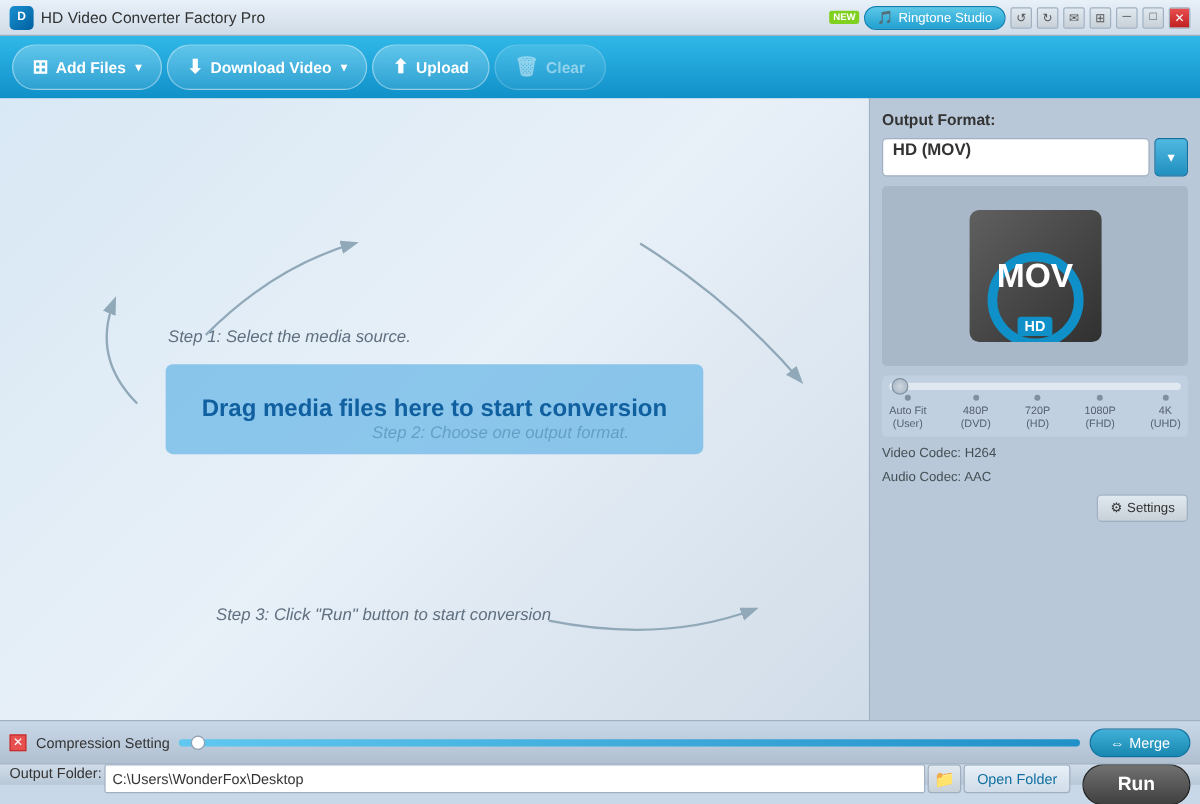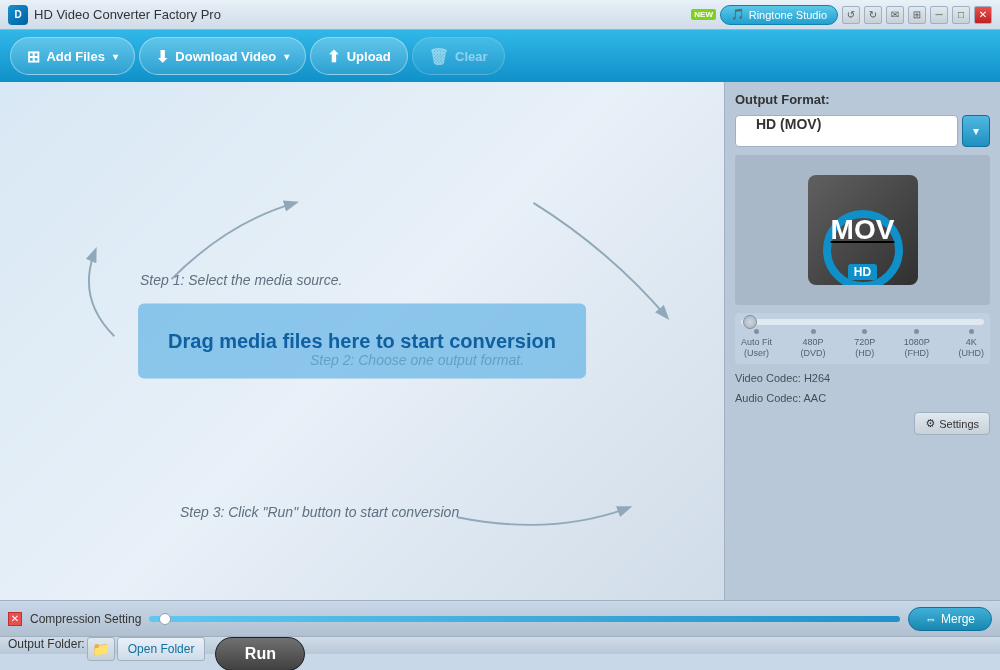--- a/index.html
+++ b/index.html
@@ -193,21 +193,21 @@
     }
     .format-select {
       flex: 1;
       height: 32px;
       background: white;
       border: 1px solid #a0b0c0;
       border-radius: 4px;
       font-size: 14px;
       font-weight: bold;
       color: #333;
-      padding: 0 20px;
+      padding: 0 8px;
       appearance: none;
     }
     .format-dropdown-btn {
       width: 28px;
       height: 32px;
       background: linear-gradient(to bottom, #50b8e0, #2090c0);
       border: 1px solid #1070a0;
       border-radius: 4px;
       display: flex;
       align-items: center;
@@ -229,21 +229,20 @@
       width: 110px;
       height: 110px;
       background: linear-gradient(135deg, #606060, #303030);
       border-radius: 8px;
       display: flex;
       flex-direction: column;
       align-items: center;
       justify-content: center;
       position: relative;
       overflow: hidden;
-      text-decoration: underline;
     }
     .mov-text {
       color: white;
       font-size: 28px;
       font-weight: bold;
       z-index: 1;
     }
     .mov-circle {
       position: absolute;
       bottom: -5px;
@@ -602,20 +601,21 @@
     <div class="compression-thumb"></div>
   </div>
   <button class="merge-btn">
     <span>⇔</span>
     <span>Merge</span>
   </button>
 </div>
 
 <div class="folder-bar">
   <span class="folder-label">Output Folder:</span>
+  <input class="folder-input" type="text" value="C:\Users\WonderFox\Desktop" style="">
   <button class="folder-icon-btn">
     <span>📁</span>
   </button>
   <button class="open-folder-btn">
     <span>Open Folder</span>
   </button>
   <div class="run-btn-wrapper">
     <button class="run-btn">
       <span>Run</span>
     </button>

